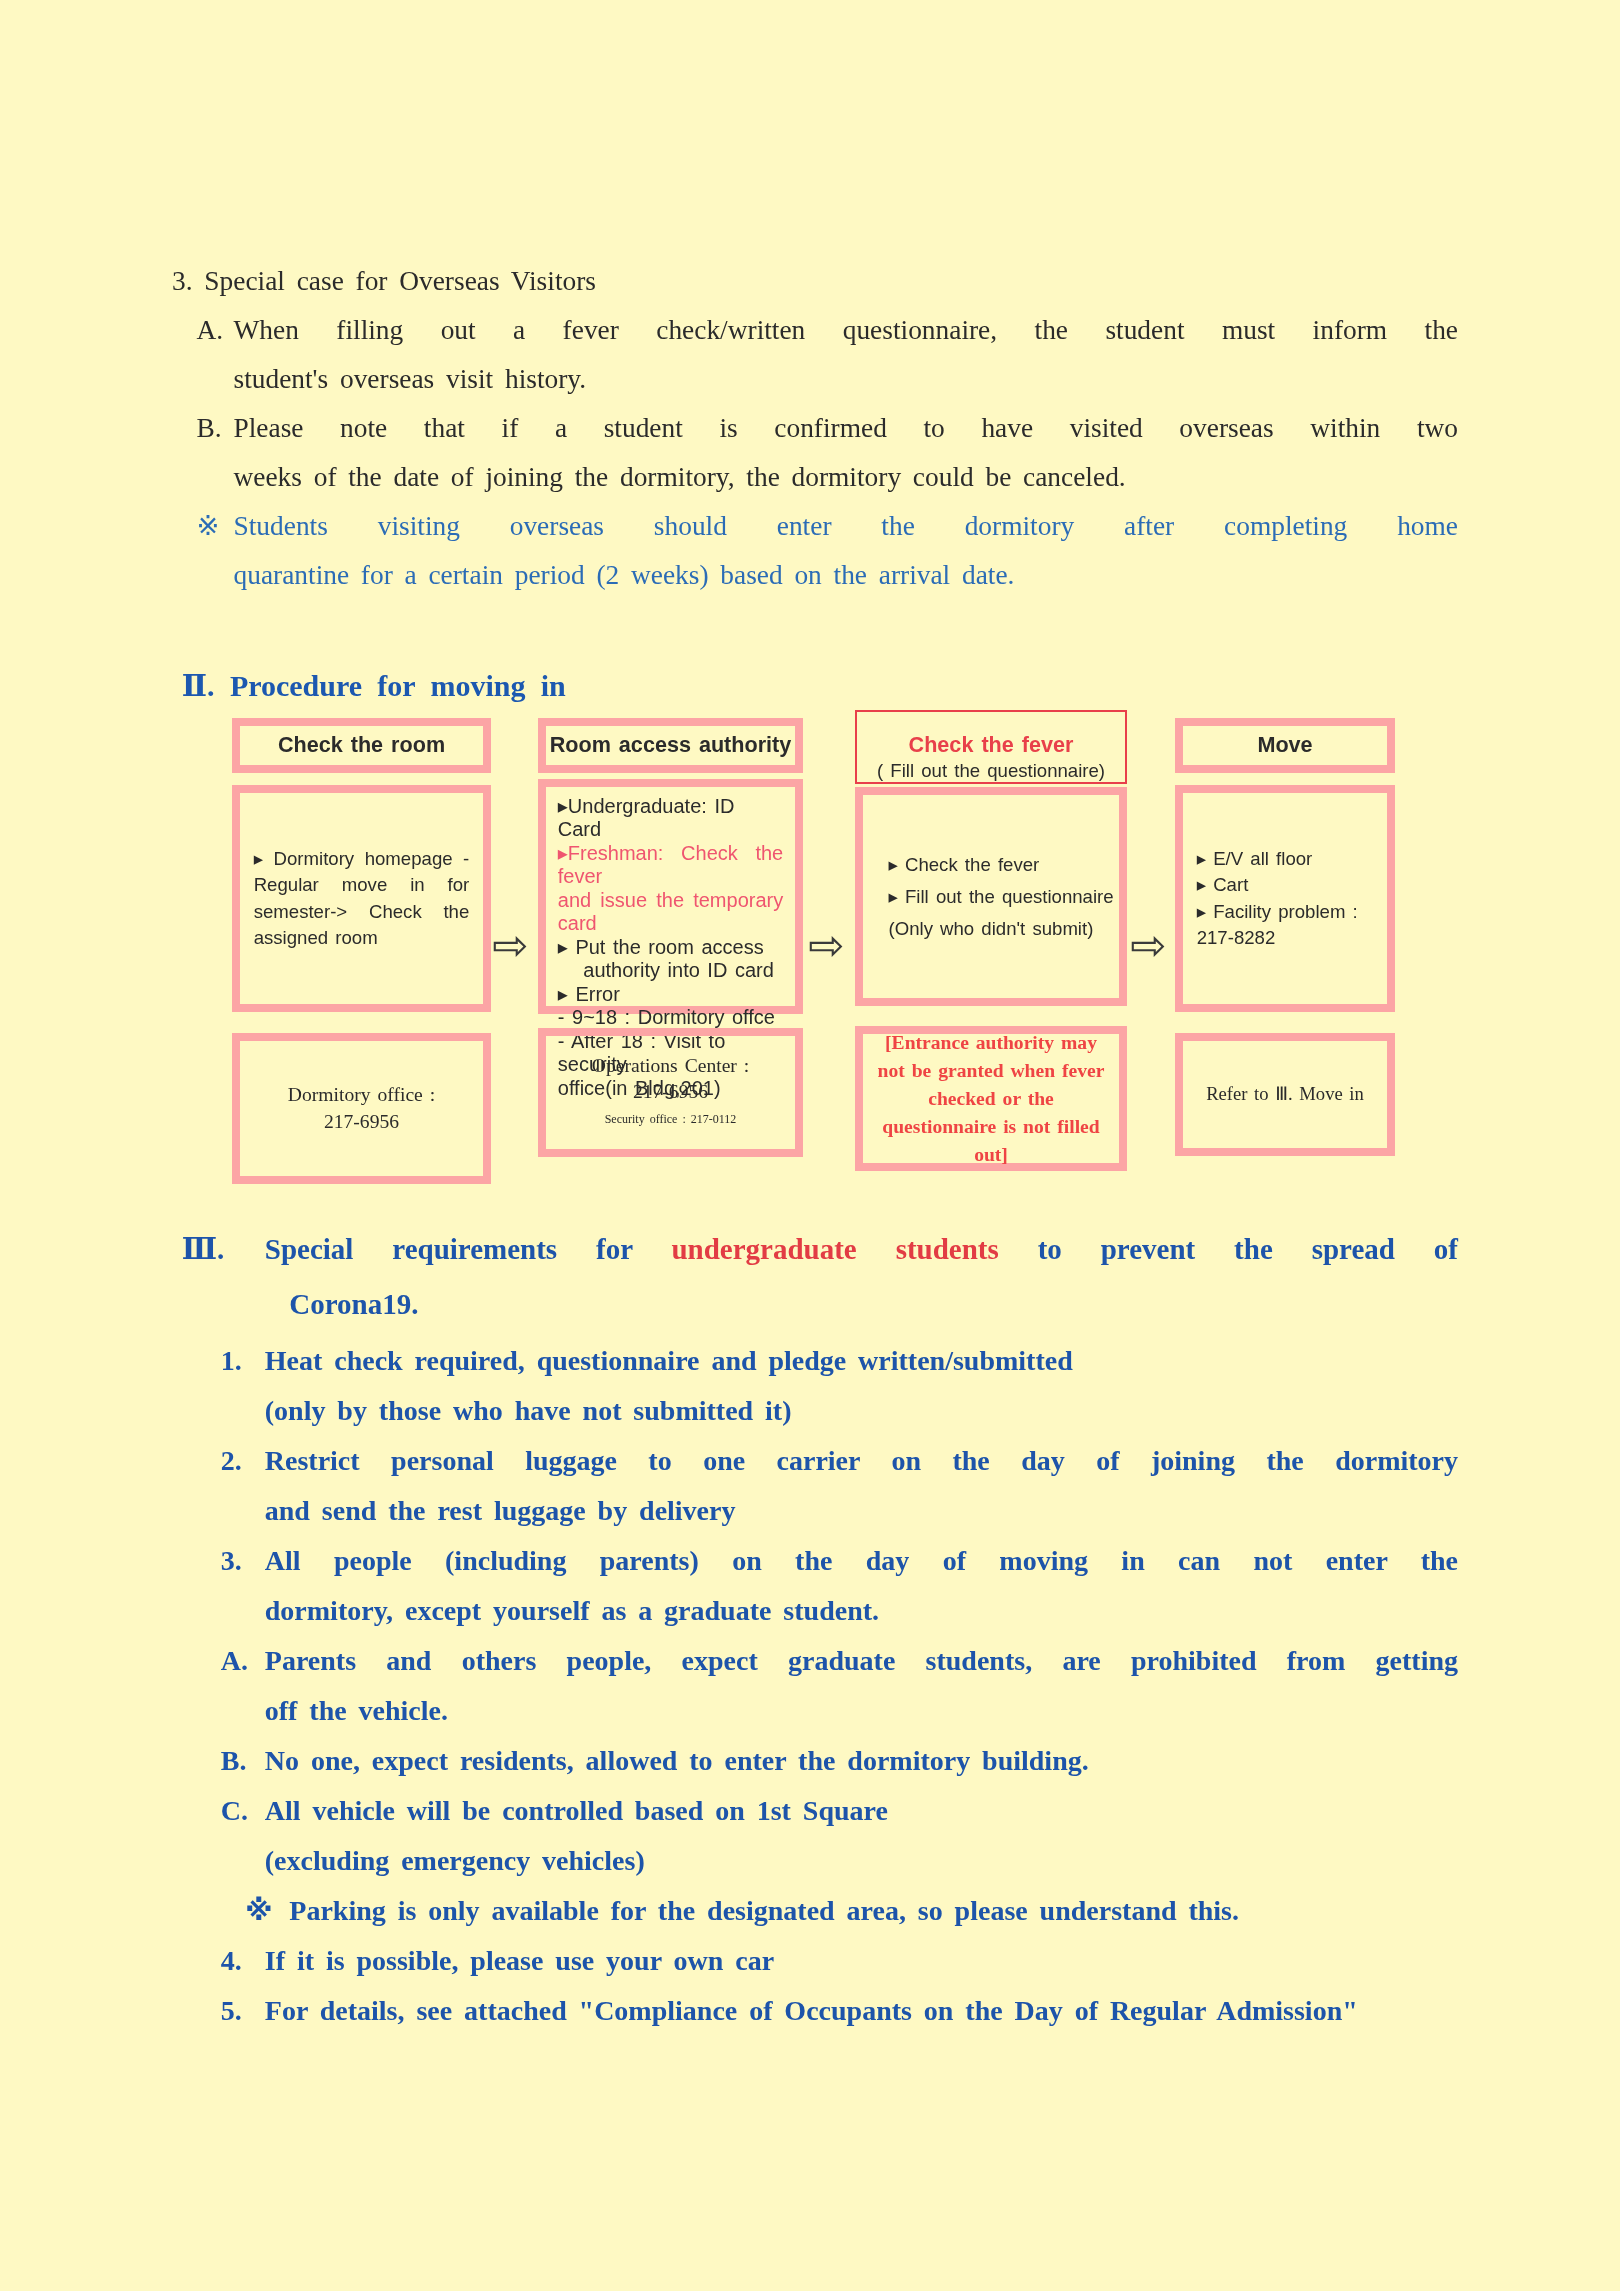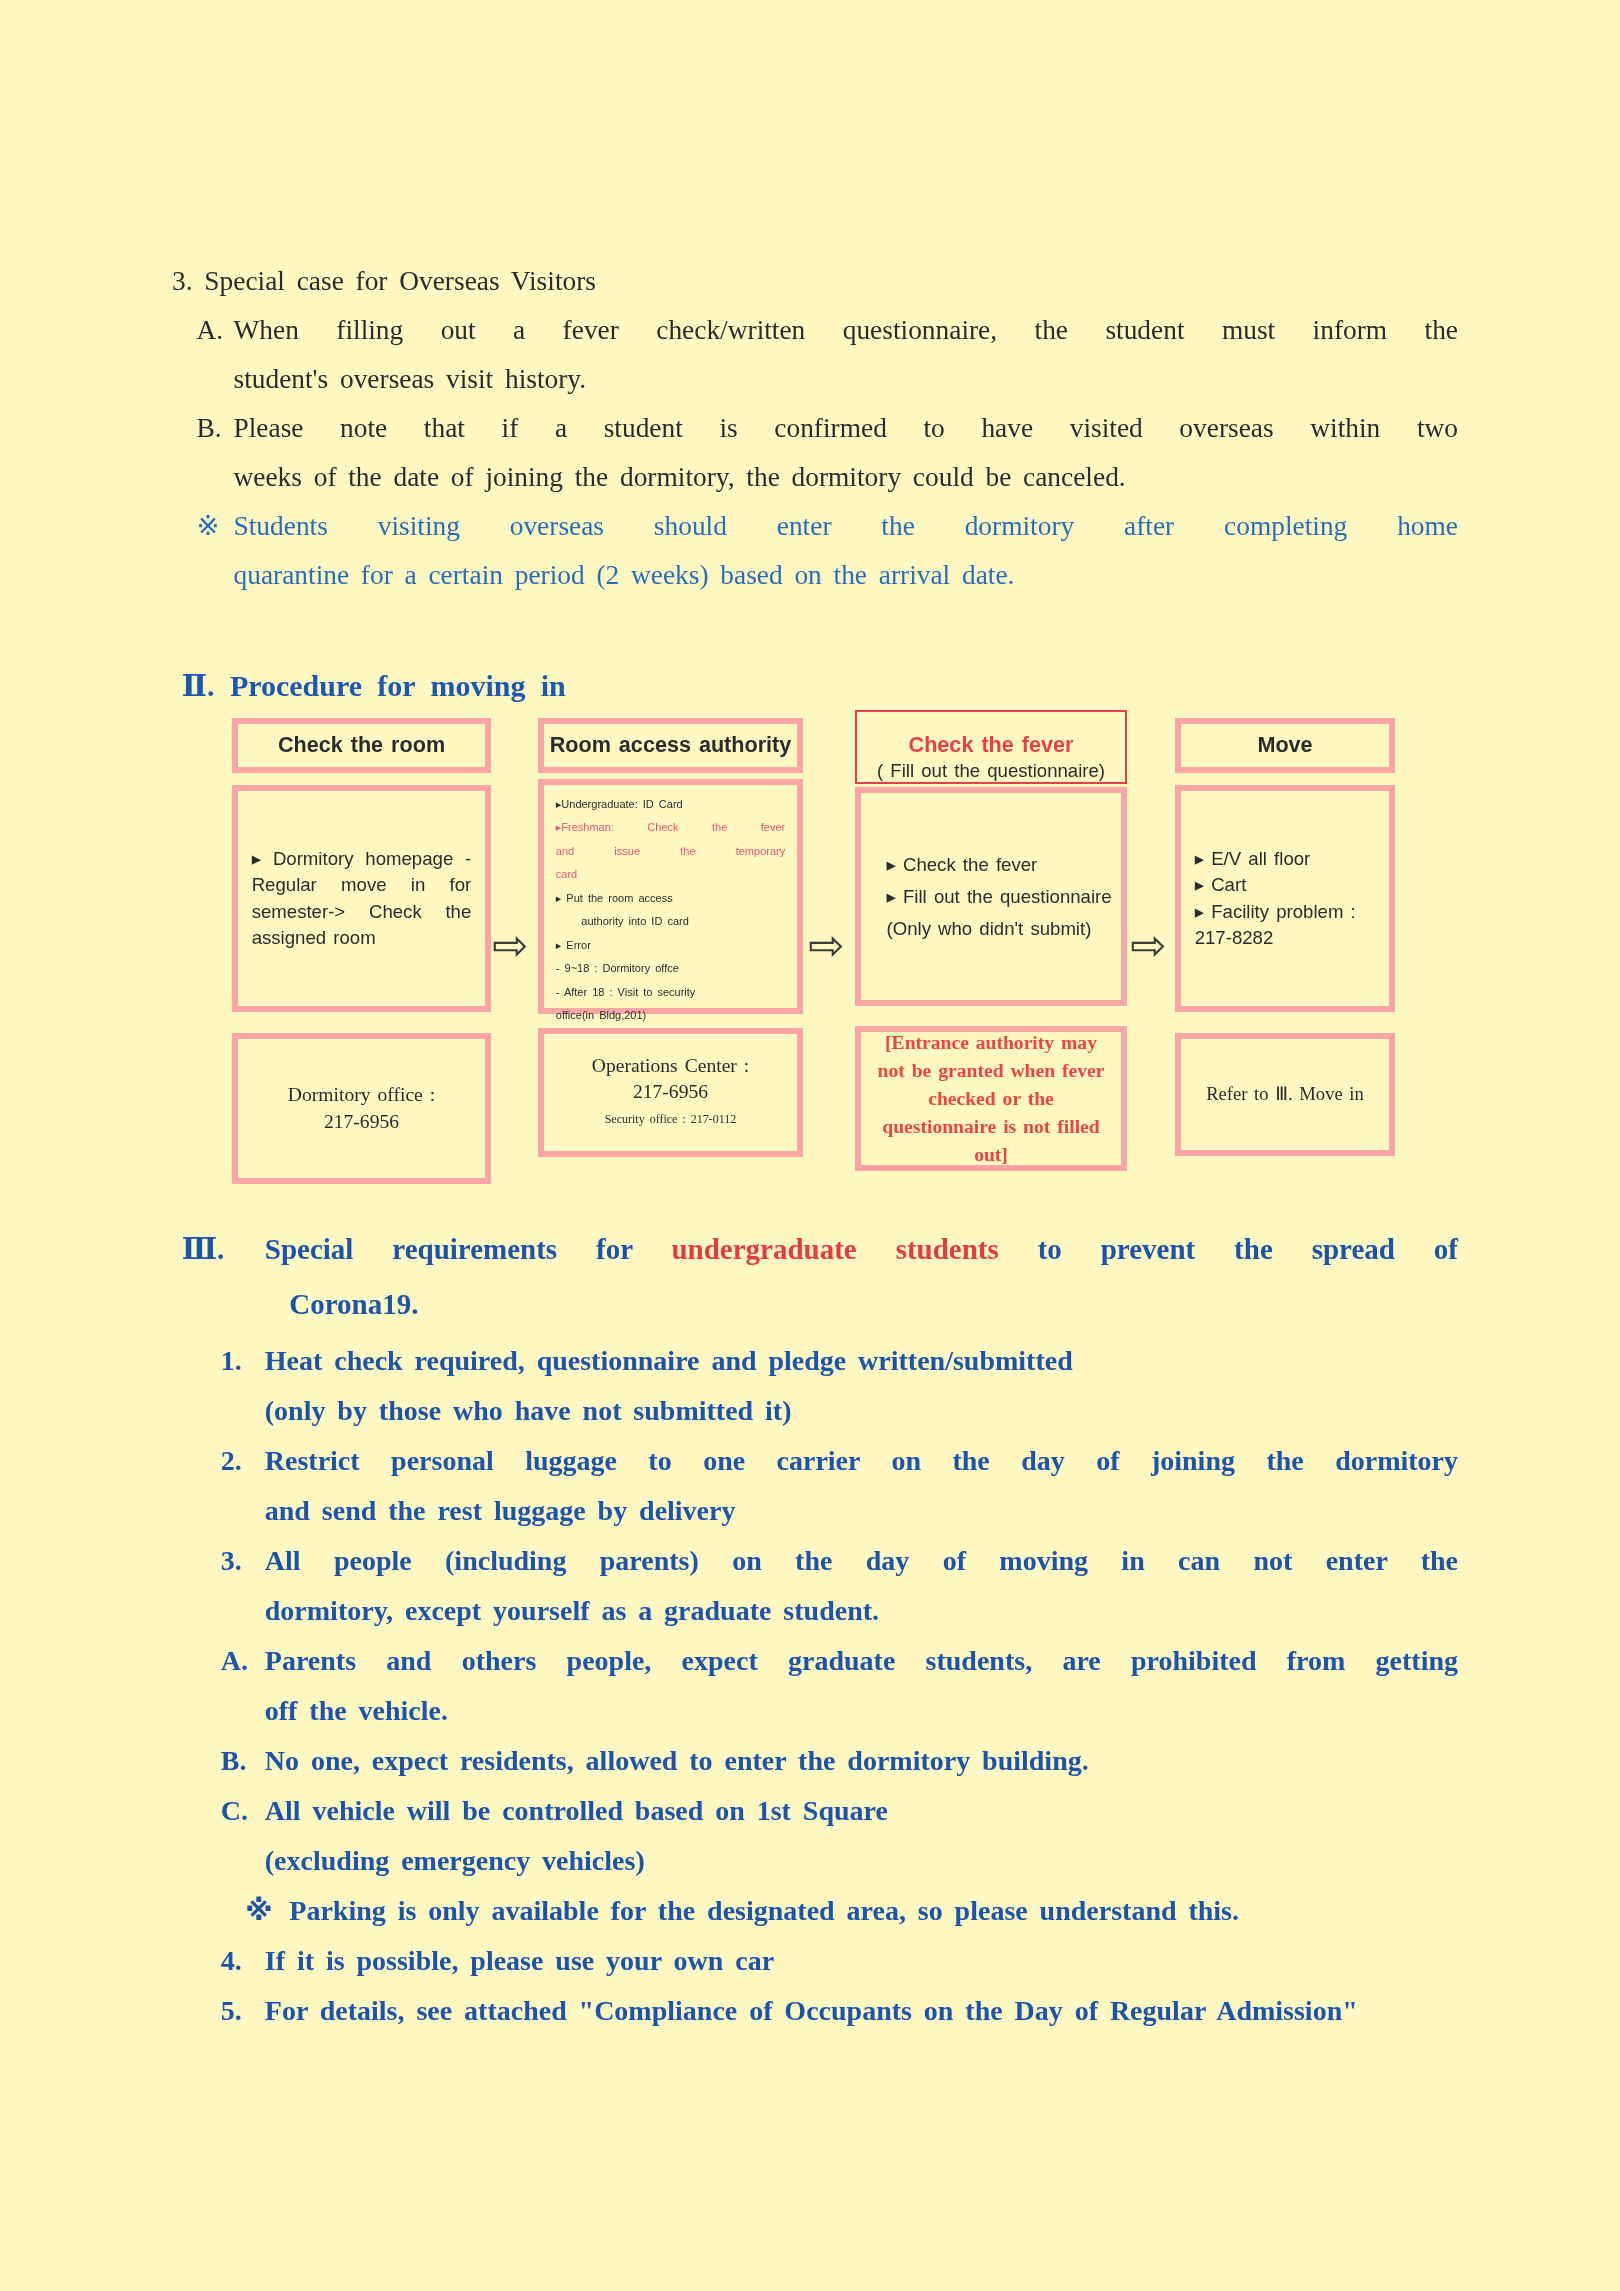--- a/index.html
+++ b/index.html
@@ -24,29 +24,29 @@
     margin:61px 0 0 9.8px; font-size:30px; font-weight:bold; color:#1c58b0;
     line-height:49px; word-spacing:7.8px;
   }
 
   
   .flow{
     position:relative; height:463px; margin-top:0;
     font-family:"Liberation Sans","DejaVu Sans",sans-serif; color:#2b2b2b;
     word-spacing:2px;
   }
-  .fbox{position:absolute; border:6px solid #fca5a5; box-sizing:border-box; background:transparent;}
+  .fbox{position:absolute; border:8px solid #fca5a5; box-sizing:border-box; background:transparent;}
   .fh{display:flex; align-items:center; justify-content:center; font-weight:bold; font-size:21.6px;}
   .fh3{border-color:#e8404a; border-width:2.9px; flex-direction:column; line-height:1.25;justify-content:flex-end;}
   .fh3-l1{color:#e8404a; font-size:21.6px; font-weight:bold;}
   .fh3-l2{color:#2b2b2b; font-size:18.6px; font-weight:normal;}
   .fc{display:flex; flex-direction:column; justify-content:center;}
   .c1{padding:0 13.7px; font-size:18.6px;}
   .c1 .wrapj{text-align:justify; line-height:26.5px;}
-  .c2{justify-content:flex-start; padding:7.8px 11.8px 0 11.8px; font-size:11px;}
+  .c2{justify-content:flex-start; padding:7.8px 11.8px 0 11.8px; font-size:20px;}
   .c2 .ln{line-height:23.5px;}
   .c2 .ind{padding-left:25.5px;}
   .pink{color:#ef5570;}
   .c3{padding-left:25.5px; font-size:18.6px;}
   .c3 .ln{line-height:32px;}
   .c4{padding:0 7.8px 0 13.7px; font-size:18.6px;}
   .c4 .ln{line-height:26.5px;}
   .ff{display:flex; flex-direction:column; justify-content:center; align-items:center; text-align:center; font-size:19.6px;font-family:Liberation Serif, serif;}
   .ff .ln{line-height:26.5px;}
   .f2-small{font-size:12px;}

